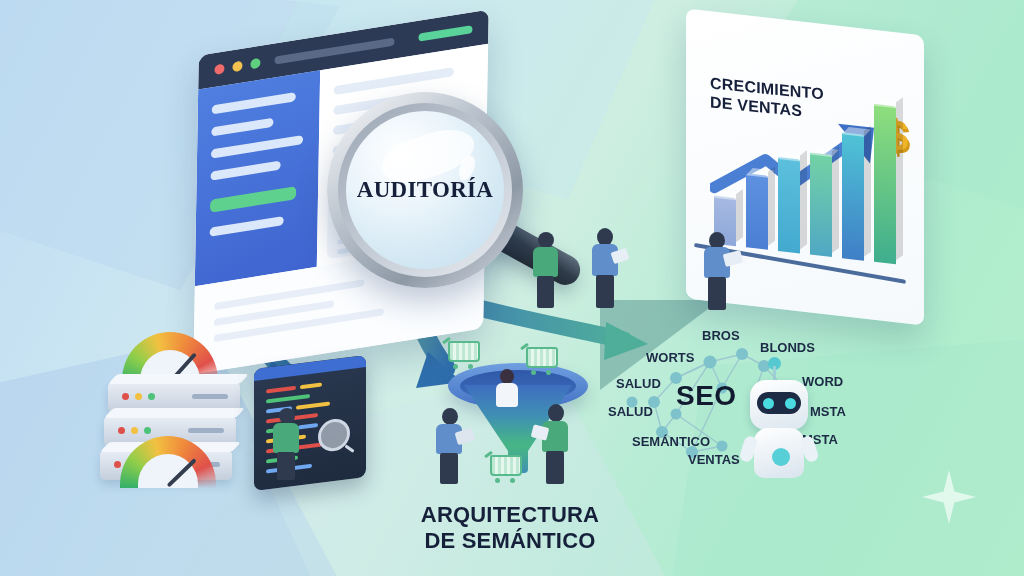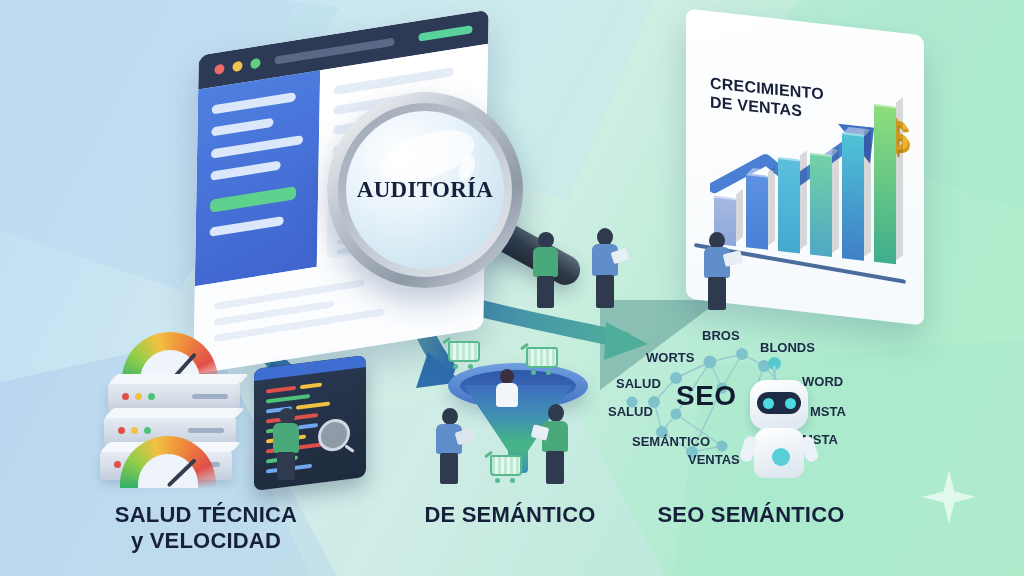--- a/index.html
+++ b/index.html
@@ -501,24 +501,18 @@
           <span class="rb-eye"></span>
         </span>
       </span>
       <span class="rb-body"></span>
       <span class="rb-core"></span>
       <span class="rb-arm" style="left:0;top:70px;transform:rotate(18deg);"></span>
       <span class="rb-arm" style="left:61px;top:70px;transform:rotate(-18deg);"></span>
     </div>
   </div>
 
-  <div class="caption" style="left:78px;top:502px;width:256px;">
-    <div>SALUD TÉCNICA</div>
-    <div>y VELOCIDAD</div>
-  </div>
   <div class="caption" style="left:382px;top:502px;width:256px;">
+    <div>ARQUITECTURA</div>
     <div>DE SEMÁNTICO</div>
   </div>
-  <div class="caption" style="left:636px;top:502px;width:230px;">
-    <div>SEO SEMÁNTICO</div>
-  </div>
 
 </div>
 
 </body></html>

